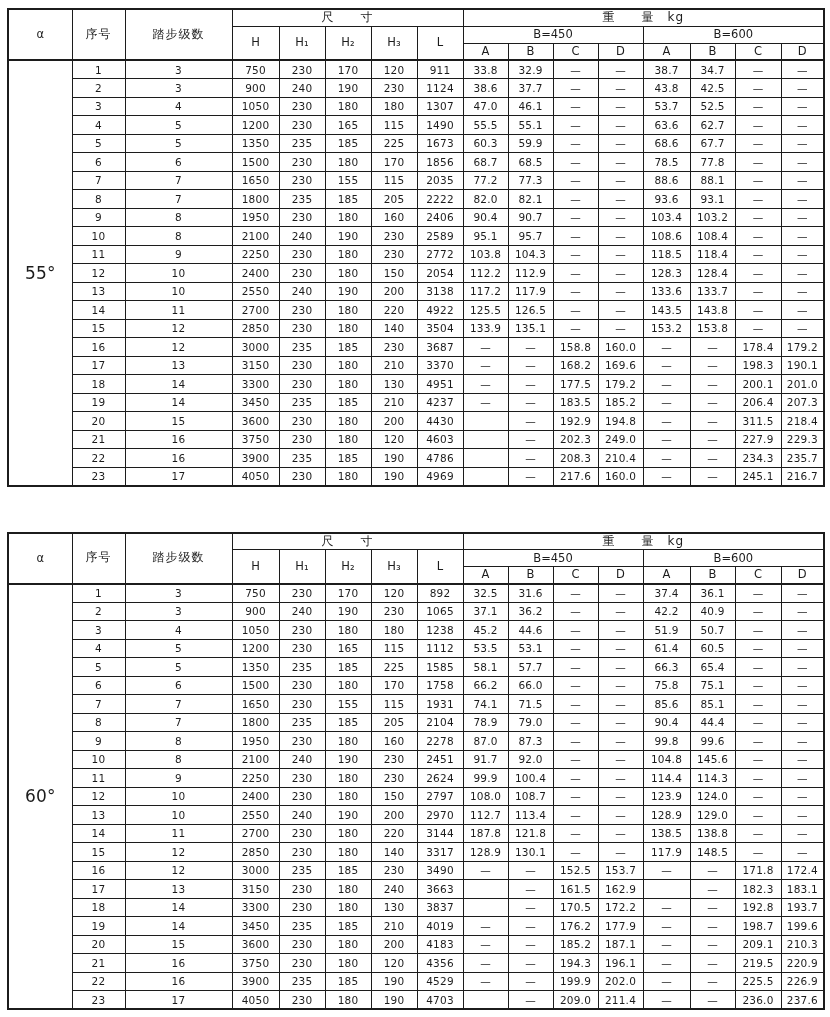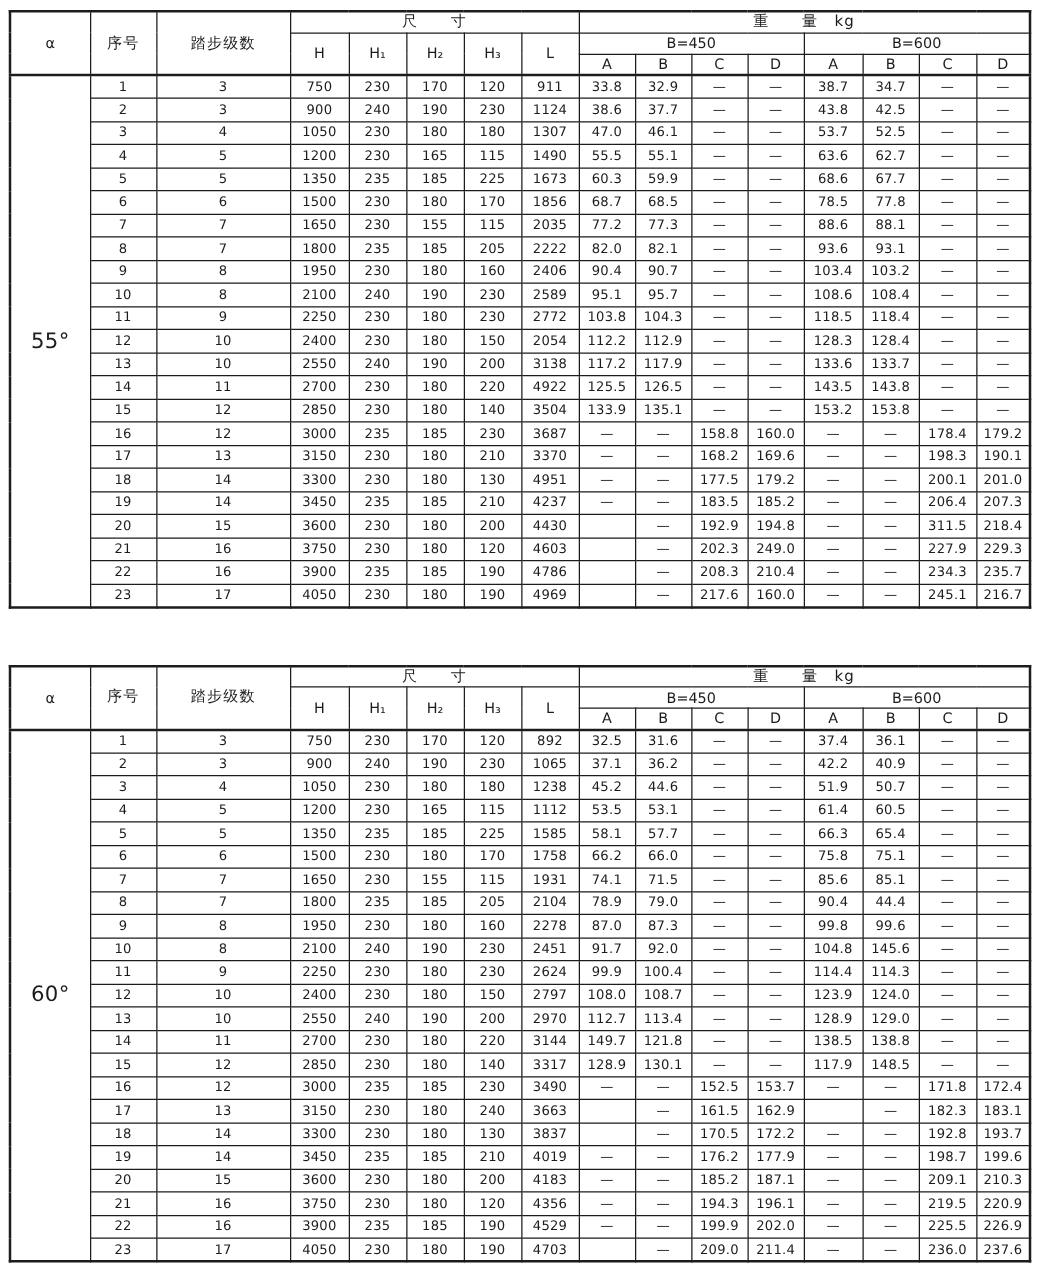--- a/index.html
+++ b/index.html
@@ -776,21 +776,21 @@
           <td>—</td>
         </tr>
         <tr>
           <td>14</td>
           <td>11</td>
           <td>2700</td>
           <td>230</td>
           <td>180</td>
           <td>220</td>
           <td>3144</td>
-          <td>149.7</td>
+          <td>187.8</td>
           <td>121.8</td>
           <td>—</td>
           <td>—</td>
           <td>138.5</td>
           <td>138.8</td>
           <td>—</td>
           <td>—</td>
         </tr>
         <tr>
           <td>15</td>

